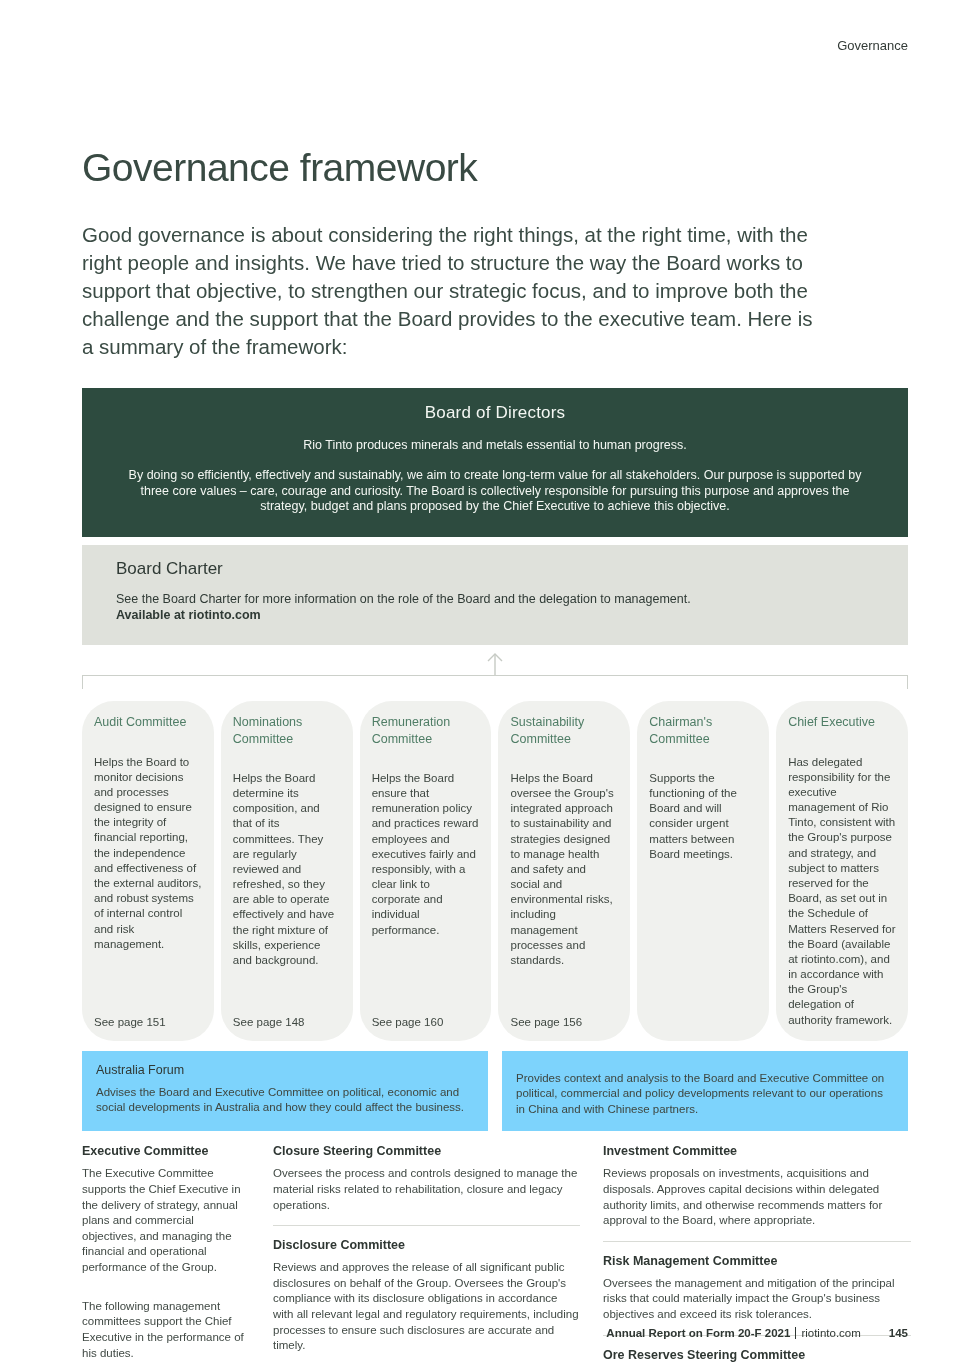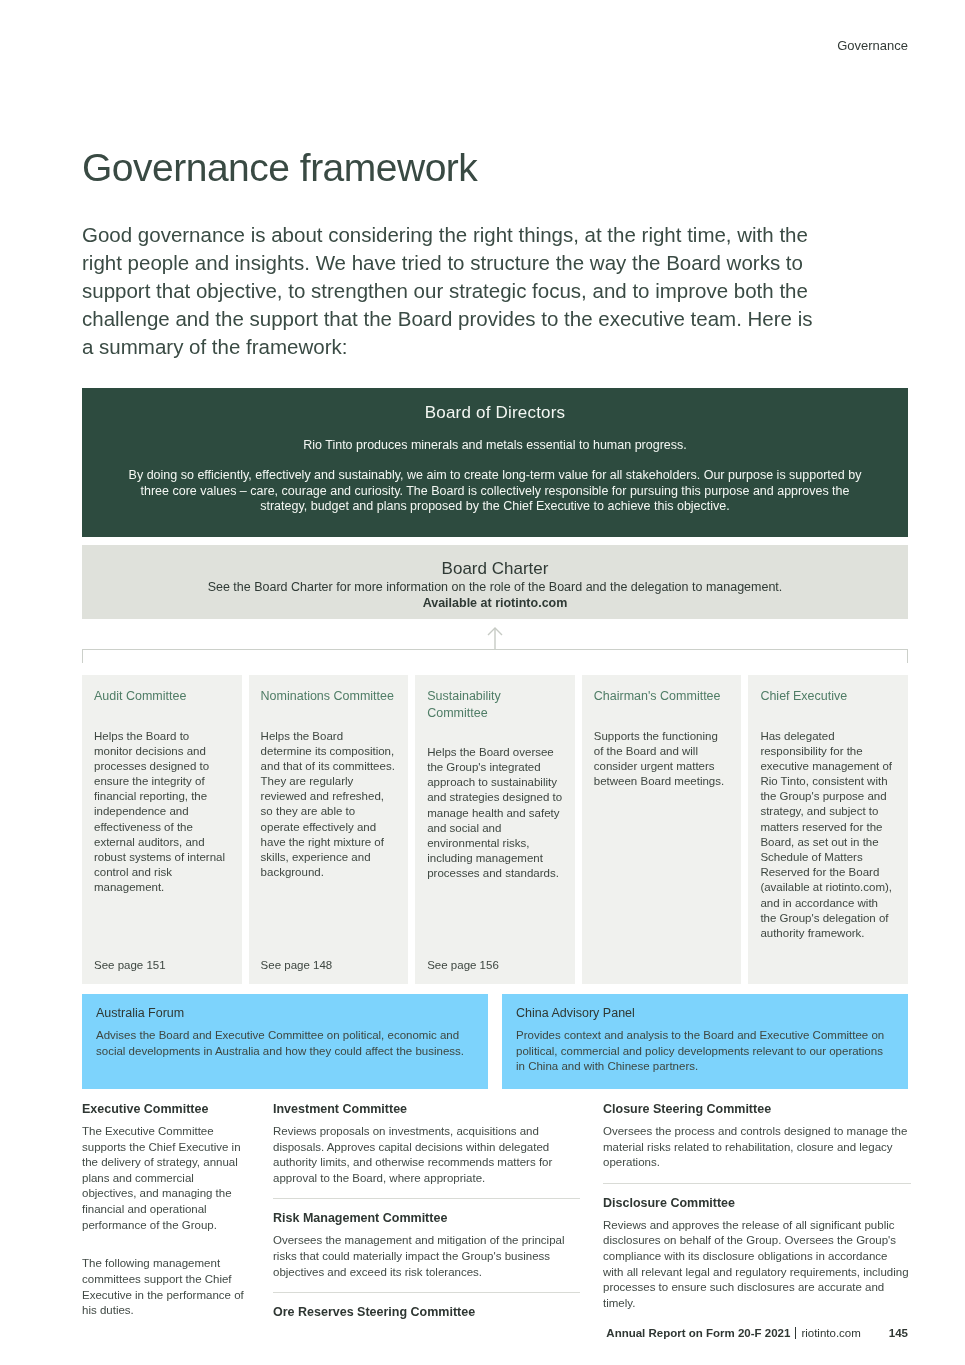--- a/index.html
+++ b/index.html
@@ -38,46 +38,46 @@
     padding: 15px 40px 22px;
   }
   .board-box .box-title { font-size: 17px; letter-spacing: 0.2px; }
   .board-box p { font-size: 12.5px; line-height: 1.25; }
   .board-box .l1 { margin-top: 15px; }
   .board-box .l2 { margin-top: 14px; max-width: 812px; margin-left: auto; margin-right: auto; }
   
   .charter-box {
     margin-top: 8px;
     background: #dfe1db; color: #2f3a35;
-    text-align: center;
-    padding: 14px 34px 8px;
+    text-align: left;
+    padding: 14px 34px 22px;
   }
   .charter-box .box-title { font-size: 17px; }
-  .charter-box .l1 { font-size: 12.5px; line-height: 1.3; }
+  .charter-box .l1 { margin-top: 12px; font-size: 12.5px; line-height: 1.3; }
   .charter-box .l2 { font-size: 12.5px; font-weight: bold; line-height: 1.3; }
   
   .connector { position: relative; height: 49px; }
   .up-arrow {
     position: absolute; left: 50%; transform: translateX(-50%);
     top: 6px;
   }
   .bracket {
     position: absolute; left: 0; right: 0; top: 30px; height: 14px;
     border-top: 1px solid #ccd0ca;
     border-left: 1px solid #ccd0ca;
     border-right: 1px solid #ccd0ca;
   }
   
   .committees { display: flex; gap: 7px; margin-top: 7px; }
   .committee-card {
     flex: 1 1 0;
     background: #f0f1ee;
     min-height: 309px;
     padding: 13px 12px 13px;
-    display: flex; flex-direction: column;
+    display: flex; flex-direction: column; border-radius: 32px;
   }
   .committee-card .c-title {
     color: #4f7d66; font-size: 12.5px; line-height: 1.3; font-weight: normal;
   }
   .committee-card .c-body {
     margin-top: 24px;
     font-size: 11.5px; line-height: 1.32; color: #3e4741;
   }
   .committee-card .c-page {
     margin-top: auto;
@@ -150,20 +150,25 @@
       <div class="c-title">Audit Committee</div>
       <p class="c-body">Helps the Board to monitor decisions and processes designed to ensure the integrity of financial reporting, the independence and effectiveness of the external auditors, and robust systems of internal control and risk management.</p>
       <div class="c-page">See page 151</div>
     </div>
     <div class="committee-card">
       <div class="c-title">Nominations Committee</div>
       <p class="c-body">Helps the Board determine its composition, and that of its committees. They are regularly reviewed and refreshed, so they are able to operate effectively and have the right mixture of skills, experience and background.</p>
       <div class="c-page">See page 148</div>
     </div>
     <div class="committee-card">
+      <div class="c-title">Remuneration Committee</div>
+      <p class="c-body">Helps the Board ensure that remuneration policy and practices reward employees and executives fairly and responsibly, with a clear link to corporate and individual performance.</p>
+      <div class="c-page">See page 160</div>
+    </div>
+    <div class="committee-card">
       <div class="c-title">Sustainability Committee</div>
       <p class="c-body">Helps the Board oversee the Group's integrated approach to sustainability and strategies designed to manage health and safety and social and environmental risks, including management processes and standards.</p>
       <div class="c-page">See page 156</div>
     </div>
     <div class="committee-card">
       <div class="c-title">Chairman's Committee</div>
       <p class="c-body">Supports the functioning of the Board and will consider urgent matters between Board meetings.</p>
       <div class="c-page"></div>
     </div>
     <div class="committee-card">
@@ -172,55 +177,54 @@
       <div class="c-page"></div>
     </div>
   </div>
 
   <div class="panels">
     <div class="panel">
       <div class="p-title">Australia Forum</div>
       <p class="p-body">Advises the Board and Executive Committee on political, economic and social developments in Australia and how they could affect the business.</p>
     </div>
     <div class="panel">
-      <div class="p-title">China Advisory Panel</div>
       <p class="p-body">Provides context and analysis to the Board and Executive Committee on political, commercial and policy developments relevant to our operations in China and with Chinese partners.</p>
     </div>
   </div>
 
   <div class="bottom">
     <div class="bcol">
       <div class="group">
         <div class="g-title">Executive Committee</div>
         <p>The Executive Committee supports the Chief Executive in the delivery of strategy, annual plans and commercial objectives, and managing the financial and operational performance of the Group.</p>
         <p>The following management committees support the Chief Executive in the performance of his duties.</p>
       </div>
     </div>
     <div class="bcol">
       <div class="group">
+        <div class="g-title">Closure Steering Committee</div>
+        <p>Oversees the process and controls designed to manage the material risks related to rehabilitation, closure and legacy operations.</p>
+      </div>
+      <div class="group">
+        <div class="g-title">Disclosure Committee</div>
+        <p>Reviews and approves the release of all significant public disclosures on behalf of the Group. Oversees the Group's compliance with its disclosure obligations in accordance with all relevant legal and regulatory requirements, including processes to ensure such disclosures are accurate and timely.</p>
+      </div>
+    </div>
+    <div class="bcol">
+      <div class="group">
         <div class="g-title">Investment Committee</div>
         <p>Reviews proposals on investments, acquisitions and disposals. Approves capital decisions within delegated authority limits, and otherwise recommends matters for approval to the Board, where appropriate.</p>
       </div>
       <div class="group">
         <div class="g-title">Risk Management Committee</div>
         <p>Oversees the management and mitigation of the principal risks that could materially impact the Group's business objectives and exceed its risk tolerances.</p>
       </div>
       <div class="group">
         <div class="g-title">Ore Reserves Steering Committee</div>
 
-      </div>
-    </div>
-    <div class="bcol">
-      <div class="group">
-        <div class="g-title">Closure Steering Committee</div>
-        <p>Oversees the process and controls designed to manage the material risks related to rehabilitation, closure and legacy operations.</p>
-      </div>
-      <div class="group">
-        <div class="g-title">Disclosure Committee</div>
-        <p>Reviews and approves the release of all significant public disclosures on behalf of the Group. Oversees the Group's compliance with its disclosure obligations in accordance with all relevant legal and regulatory requirements, including processes to ensure such disclosures are accurate and timely.</p>
       </div>
     </div>
   </div>
 
 </div>
 
 <div class="footer">
   <span class="f-report">Annual Report on Form 20-F 2021</span>
   <span class="f-pipe"></span>
   <span class="f-site">riotinto.com</span>

